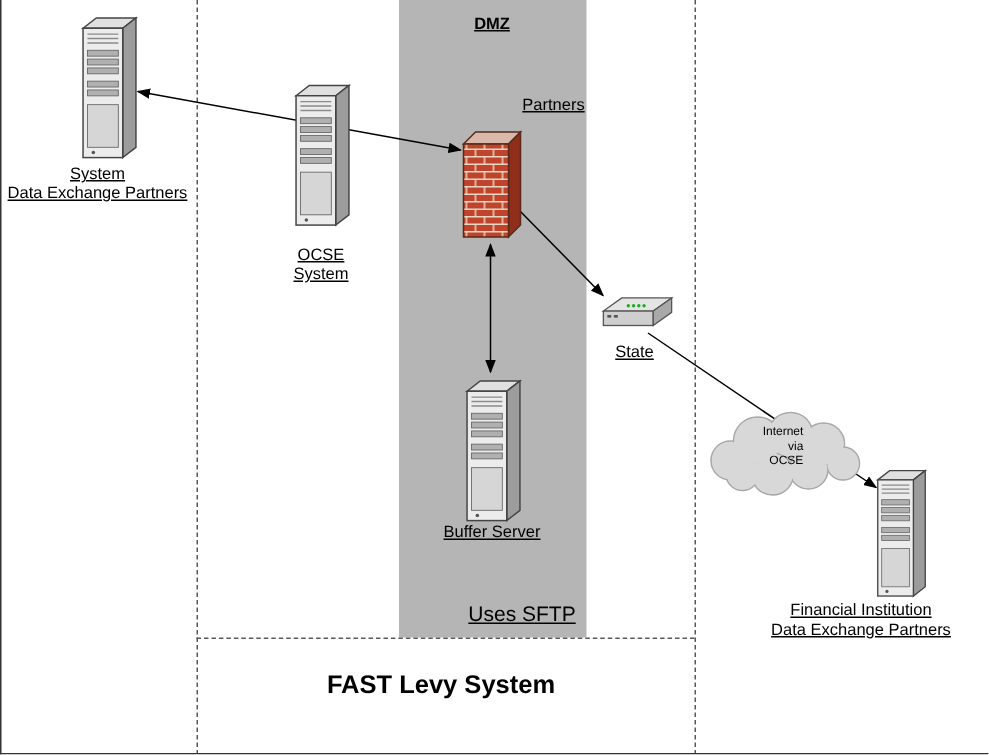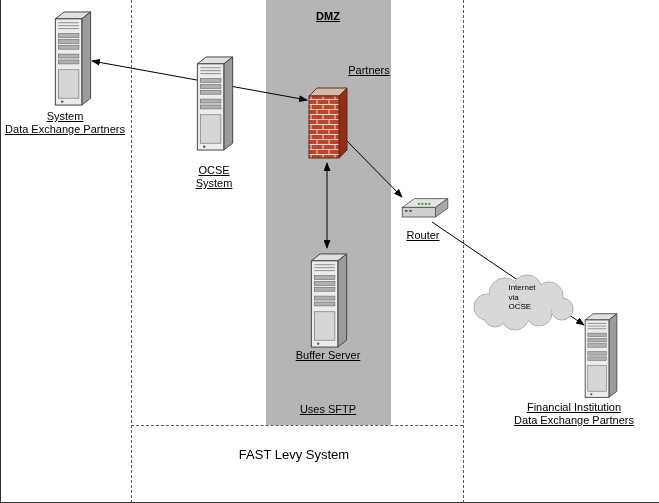--- a/index.html
+++ b/index.html
@@ -9,26 +9,26 @@
     border-left:1px solid #333;border-bottom:1px solid #333;box-sizing:border-box;
   }
   .band{position:absolute;left:265px;top:0;width:125px;height:425px;background:#b5b5b5;}
   .vline{position:absolute;top:0;height:503px;width:0;border-left:1px dashed #595959;}
   .hline{position:absolute;left:130px;top:425px;width:332px;height:0;border-top:1px dashed #595959;}
   .arrows{position:absolute;left:0;top:0;pointer-events:none;}
   .icon{position:absolute;}
   .lbl{position:absolute;transform:translateX(-50%);text-align:center;
        font-size:11px;line-height:13px;white-space:nowrap;text-decoration:underline;}
   .lbl-bold{font-weight:bold;}
-  .lbl-small{font-size:11px;line-height:11px;}
-  .cloud-text{position:absolute;transform:translateX(-50%);text-align:left;
+  .lbl-small{font-size:14px;line-height:11px;margin-left:20px;}
+  .cloud-text{position:absolute;transform:translateX(-50%);text-align:right;
        font-size:8px;line-height:9.5px;white-space:nowrap;}
   .cloud-text span{display:block;}
-  .title{position:absolute;transform:translateX(-50%);font-weight:normal;
-       font-size:13px;white-space:nowrap;}
+  .title{position:absolute;transform:translateX(-50%);font-weight:bold;
+       font-size:17px;white-space:nowrap;}
   svg{display:block;}
 </style>
 </head>
 <body>
 
 <svg width="0" height="0" style="position:absolute" aria-hidden="true">
   <defs>
     <symbol id="sym-server" viewBox="0 0 40 100">
       <polygon points="2,9 11,2 38,2 29,9" fill="#e0e0e0" stroke="#444" stroke-width="1"></polygon>
       <polygon points="29,9 38,2 38,90 29,97" fill="#9c9c9c" stroke="#444" stroke-width="1"></polygon>
@@ -111,21 +111,21 @@
       <circle cx="22" cy="9" r="1.3"></circle>
         <circle cx="26" cy="9" r="1.3"></circle>
       <circle cx="30" cy="9" r="1.3"></circle>
         <circle cx="34" cy="9" r="1.3"></circle>
     </g>
     <g fill="#555">
       <rect x="6" y="16" width="3" height="2"></rect>
         <rect x="11" y="16" width="3" height="2"></rect>
     </g>
   </svg>
-  <div class="lbl" style="left:422px;top:229px">Router</div>
+  <div class="lbl" style="left:422px;top:229px">State</div>
 
   <svg class="icon" style="left:308px;top:252px" width="40" height="98" viewBox="0 0 40 100">
     <use href="#sym-server"></use>
   </svg>
   <div class="lbl" style="left:327px;top:349px">Buffer Server</div>
 
   <div class="lbl lbl-small" style="left:327px;top:404px">Uses SFTP</div>
 
   <svg class="icon" style="left:466px;top:263px" width="110" height="70" viewBox="0 0 110 70">
     <g fill="#d8d8d8" stroke="#a8a8a8" stroke-width="1">

